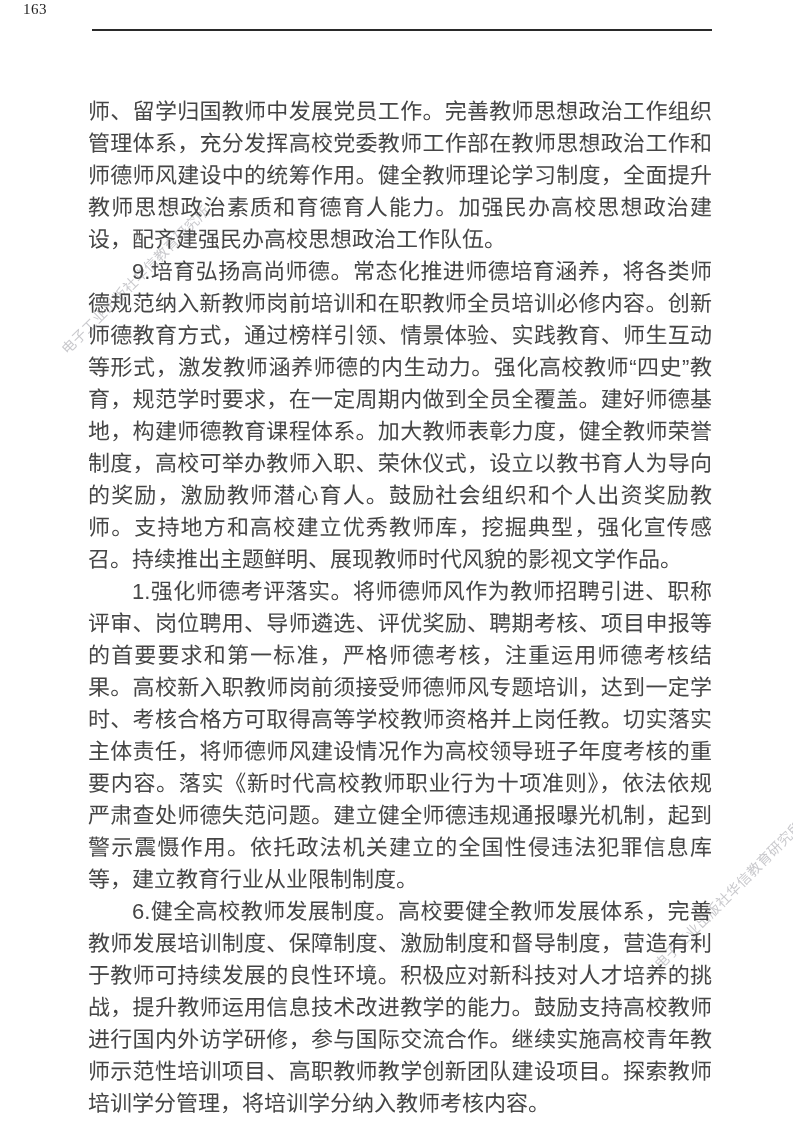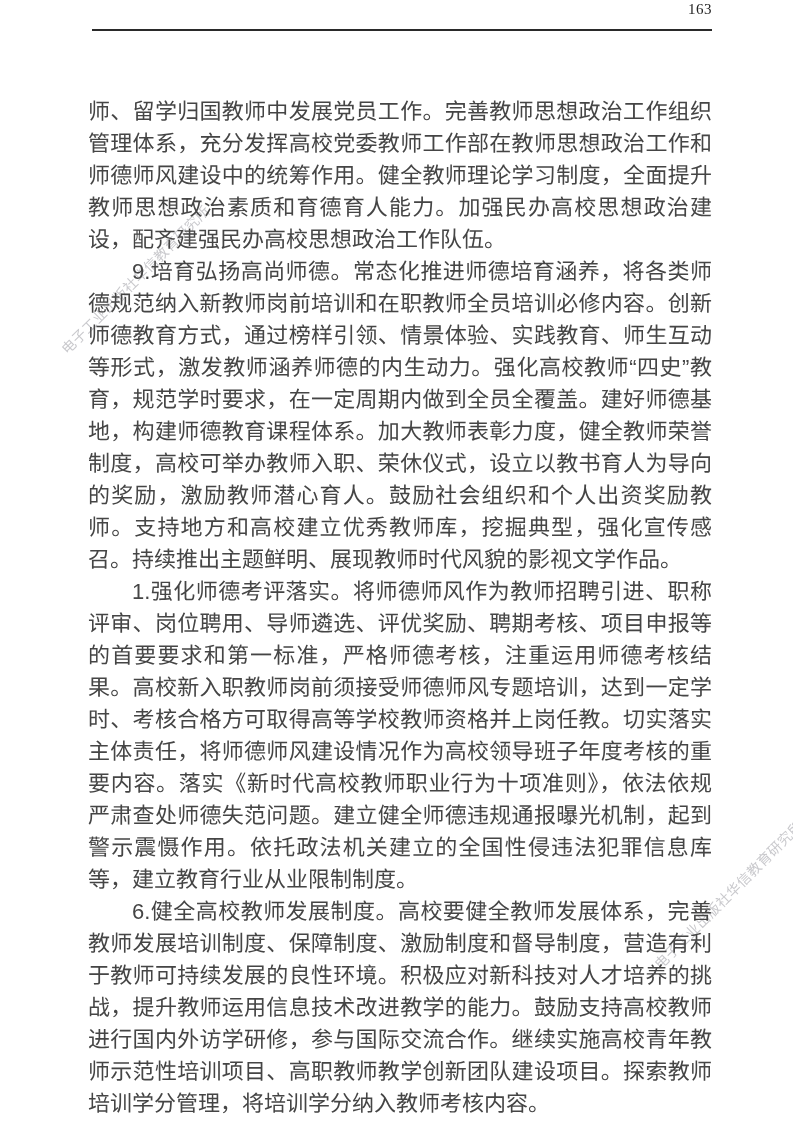--- a/index.html
+++ b/index.html
@@ -10,25 +10,26 @@
     height: 1122px;
     background: #ffffff;
     overflow: hidden;
     font-family: "Liberation Sans", sans-serif;
   }
   .page-number {
     position: absolute;
     top: 1px;
     left: 0;
     width: 712px;
-    text-align: right;
+    text-align: left;
     font-family: "Liberation Serif", serif;
     font-size: 15px;
     color: #232323;
     letter-spacing: 0.5px;
+    padding-left: 23px;
   }
   .header-rule {
     position: absolute;
     top: 29px;
     left: 92px;
     width: 620px;
     height: 0;
     border-top: 2px solid #2a2a2a;
   }
   .body-text {

